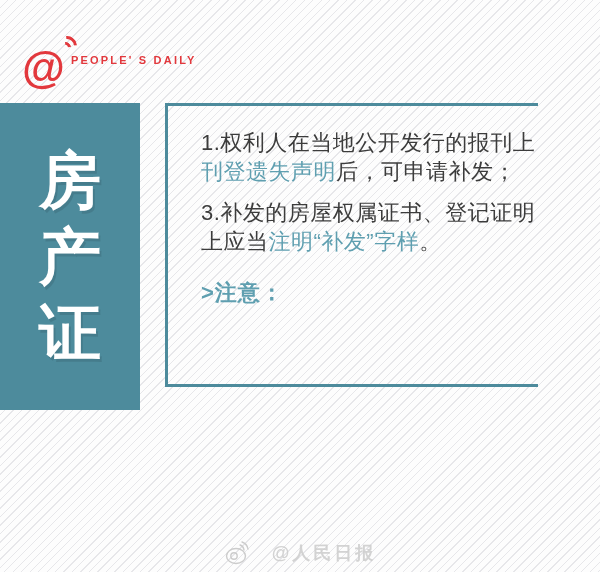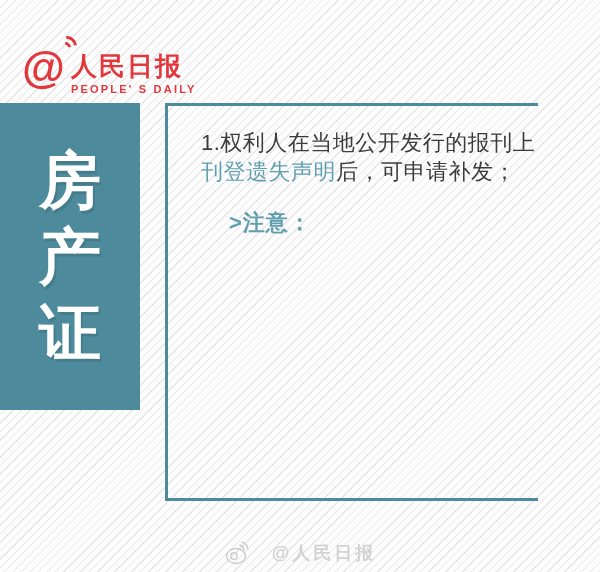--- a/index.html
+++ b/index.html
@@ -52,37 +52,37 @@
     display:flex;flex-direction:column;align-items:center;justify-content:center;
     gap:14px;padding:6px 0;
   }
   .banner-char{
     color:#ffffff;font-size:62px;font-weight:bold;line-height:1;
     text-shadow:2px 3px 0 rgba(0,0,0,0.10);
   }
 
   
   .content-box{
-    position:absolute;left:165px;top:103px;width:373px;height:398px;
+    position:absolute;left:165px;top:103px;width:373px;height:284px;
     border-top:3px solid var(--teal);
     border-left:3px solid var(--teal);
     border-bottom:3px solid var(--teal);
     border-right:none;
     padding:22px 2px 0 33px;
   }
   .item, .note-text{
     font-size:22px;line-height:29px;color:var(--body-text);
     font-weight:500;letter-spacing:0.5px;
   }
   .item{margin-bottom:12px;}
   .item .hl{color:var(--teal-text);}
   .note-label{
     margin-top:24px;
     font-size:22px;line-height:26px;font-weight:bold;
-    color:var(--teal-text);letter-spacing:1px;margin-left:28px;
+    color:var(--teal-text);letter-spacing:1px;
   }
   .note-text{margin-top:12px;}
 
   
   .watermark{
     position:absolute;left:0;right:0;bottom:6px;
     display:flex;align-items:center;justify-content:center;gap:18px;
     color:var(--watermark);
   }
   .wm-icon svg{display:block;}
@@ -96,33 +96,33 @@
 
 <div class="canvas">
 
   <div class="logo">
     <span class="logo-at">
       <span>@</span>
       <i class="logo-wave w1"></i>
       <i class="logo-wave w2"></i>
     </span>
     <span class="logo-texts">
-      <span class="logo-cn">人民日报</span>
       <span class="logo-en">PEOPLE' S DAILY</span>
     </span>
   </div>
 
   <div class="banner">
     <span class="banner-char">房</span>
     <span class="banner-char">产</span>
     <span class="banner-char">证</span>
   </div>
 
   <div class="content-box">
     <p class="item"><span>1.权利人在当地公开发行的报刊上</span><span class="hl">刊登遗失声明</span><span>后，可申请补发；</span></p>
+    <p class="item"><span>3.补发的房屋权属证书、登记证明上应当</span><span class="hl">注明“补发”字样</span><span>。</span></p>
     <p class="note-label">&gt;注意：</p>
   </div>
 
   <div class="watermark">
     <span class="wm-icon">
       <svg width="30" height="26" viewBox="0 0 30 26" fill="none" stroke="#cccccc" stroke-width="1.4" stroke-linecap="round">
         <ellipse cx="12" cy="16" rx="9.5" ry="7.5"></ellipse>
         <circle cx="10" cy="16" r="3.2"></circle>
         <path d="M20 10 a6 6 0 0 0 -4 -5"></path>
         <path d="M24 9 a9 9 0 0 0 -6 -7"></path>

